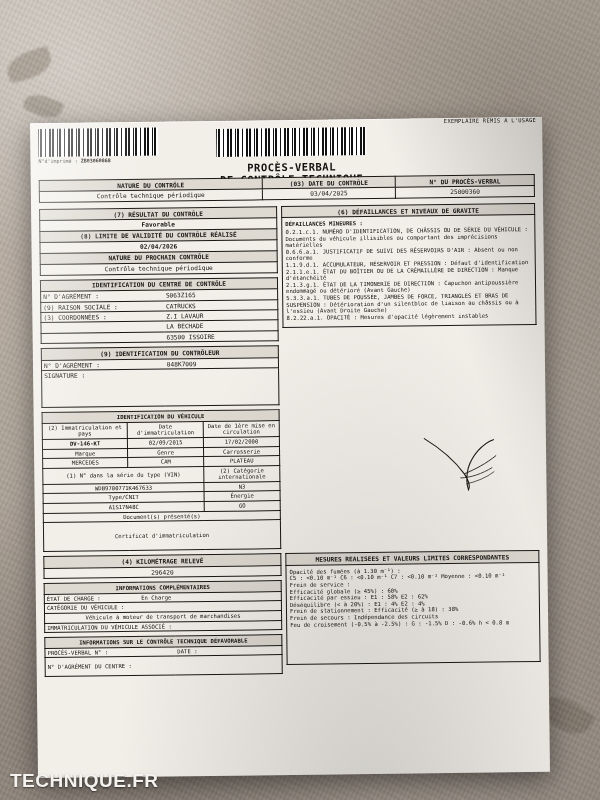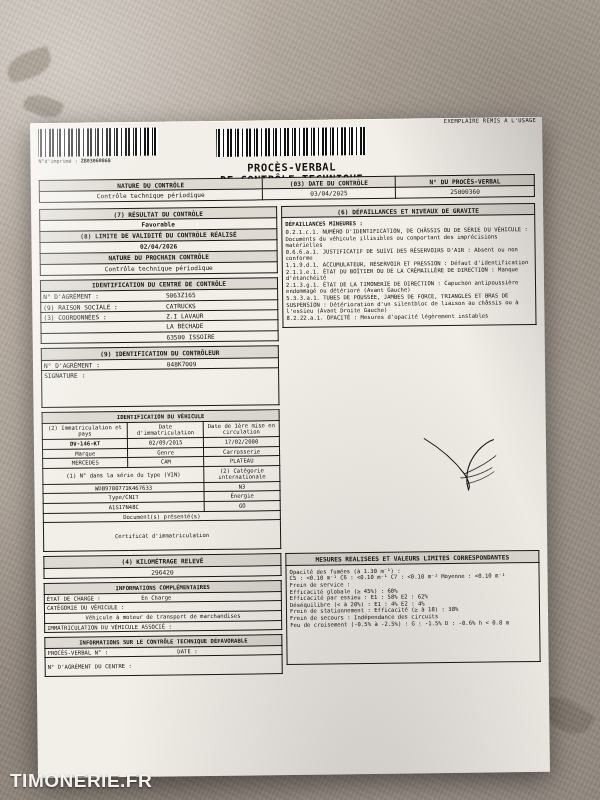--- a/index.html
+++ b/index.html
@@ -336,13 +336,13 @@
     <svg class="sign" viewBox="0 0 96 60">
       <path d="M4 4 C20 14, 34 26, 44 40 C48 46, 50 52, 48 56 C46 50, 46 42, 48 34 C52 22, 62 10, 74 6" fill="none" stroke="#1b1915" stroke-width="1.1"></path>
       <path d="M44 40 C54 36, 66 30, 76 22" fill="none" stroke="#1b1915" stroke-width="0.9"></path>
       <path d="M40 44 C50 44, 62 40, 72 34" fill="none" stroke="#1b1915" stroke-width="0.8"></path>
       <path d="M46 50 C56 48, 66 44, 74 38" fill="none" stroke="#1b1915" stroke-width="0.7"></path>
     </svg>
 
   </div>
 </div>
 
-<div class="watermark">TIMONERIE.FR</div>
+<div class="watermark">TECHNIQUE.FR</div>
 
 </body></html>

